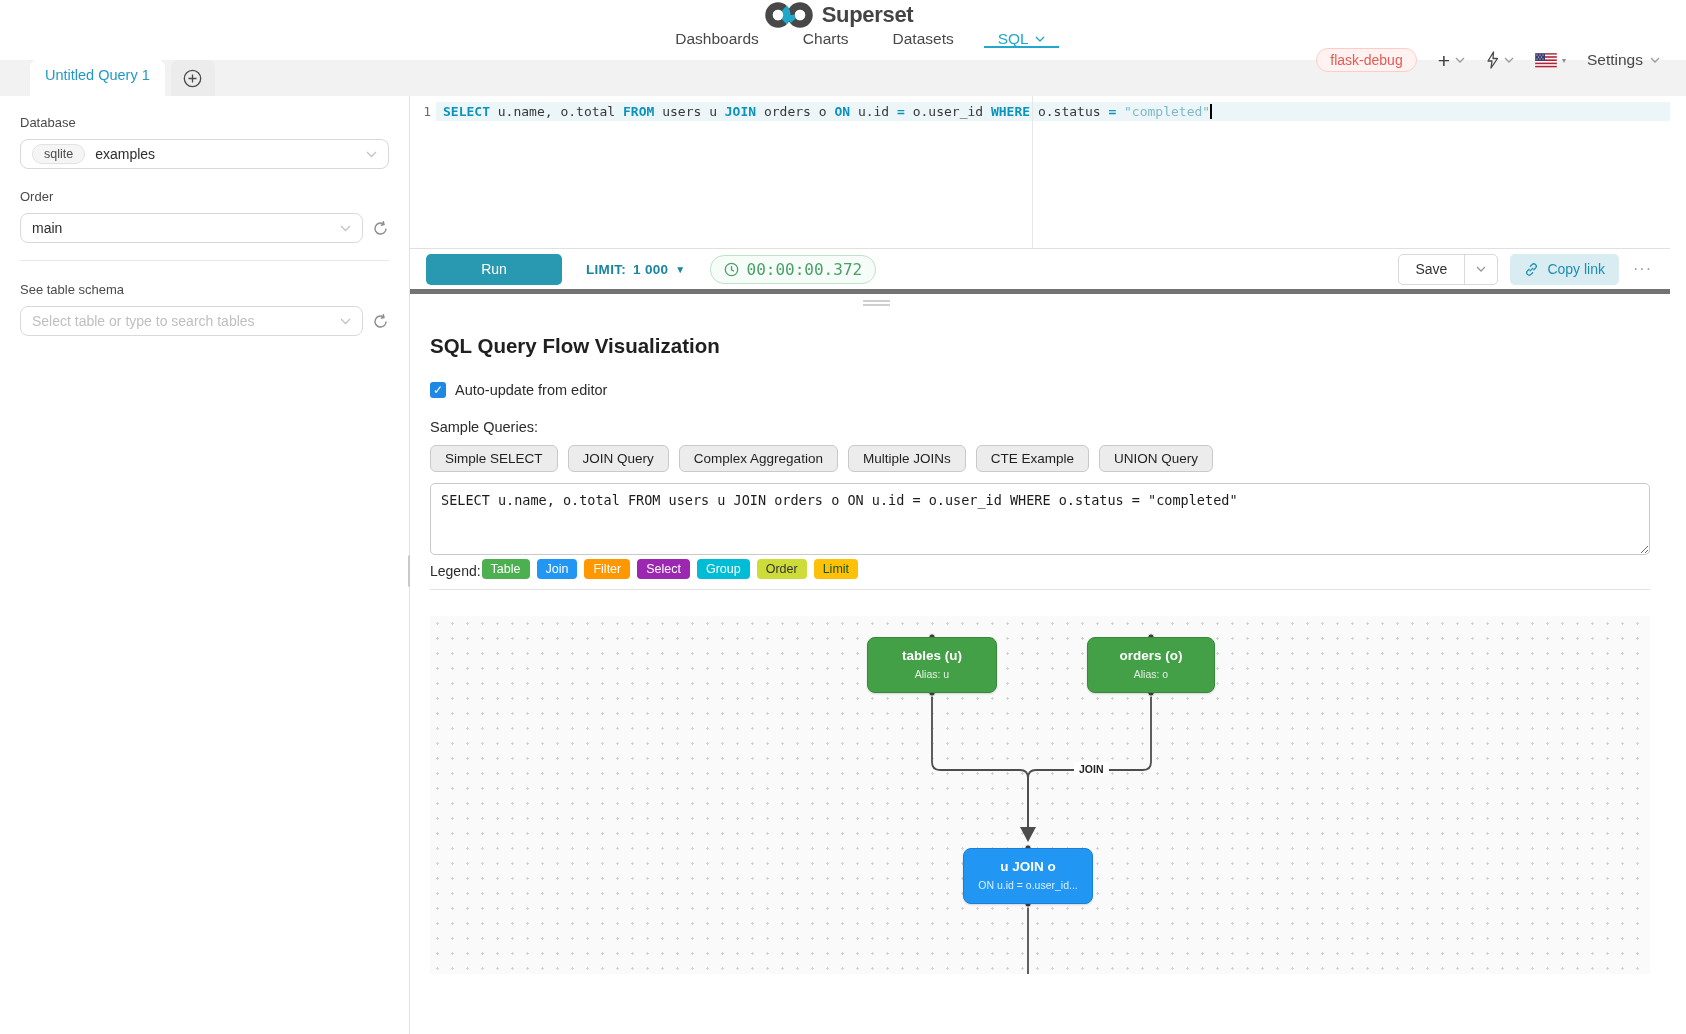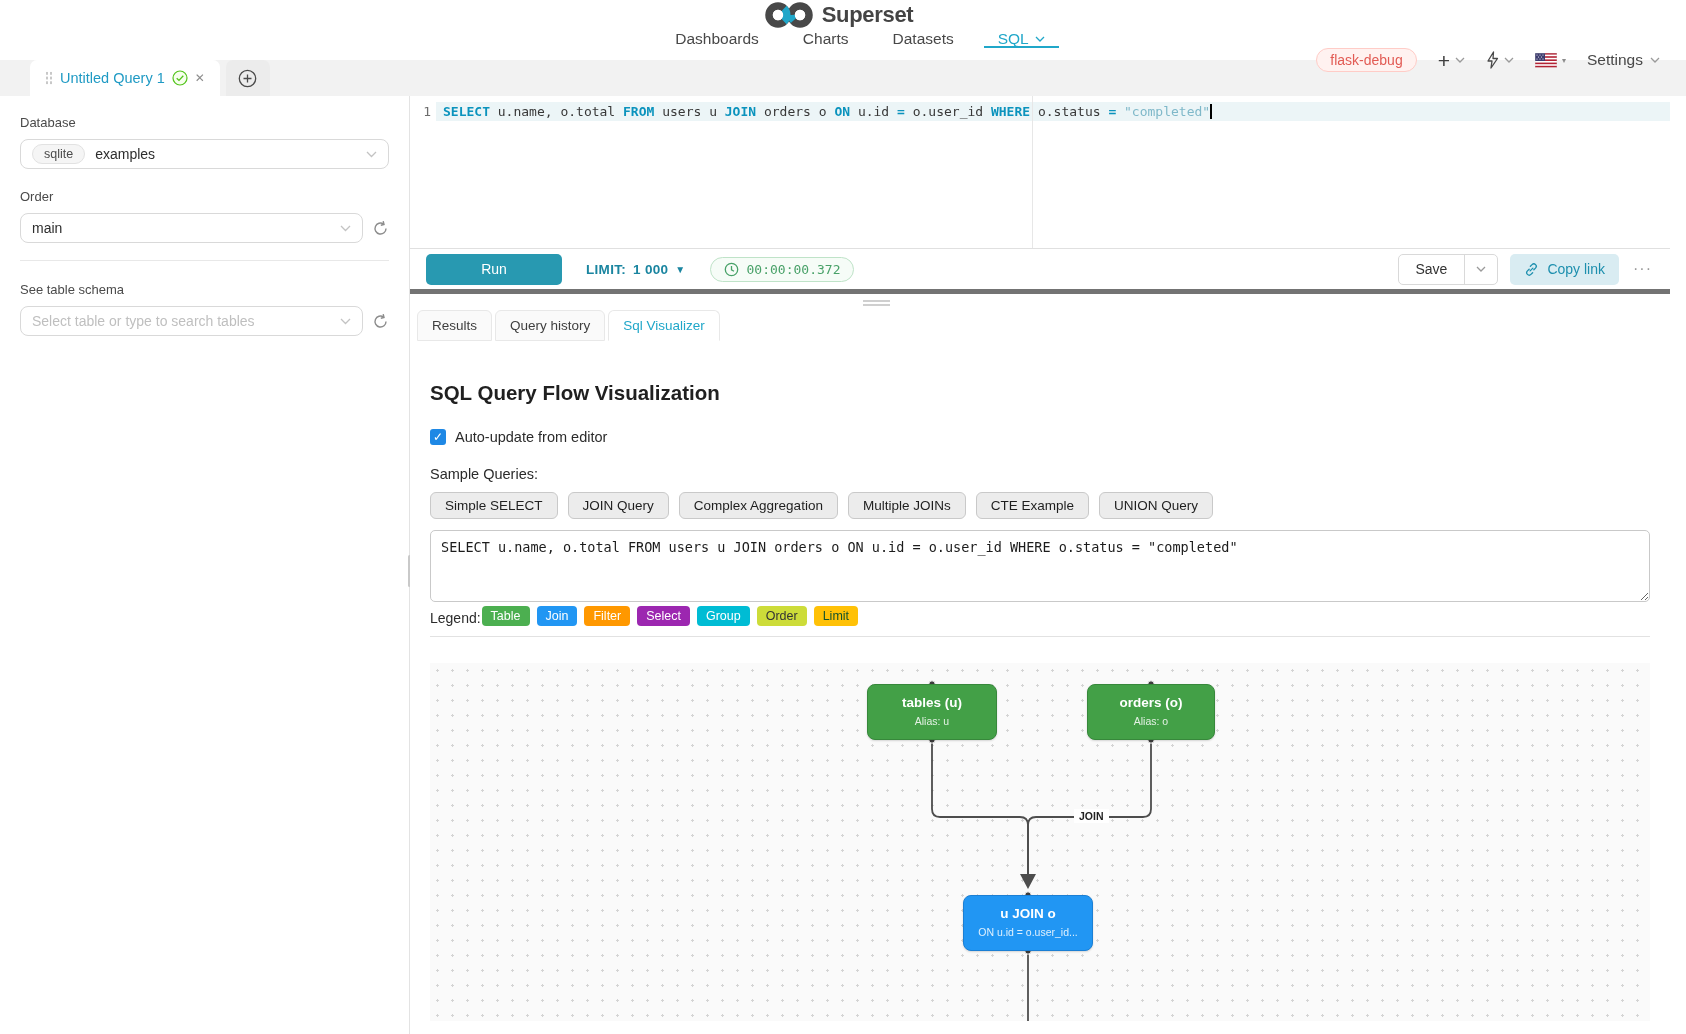--- a/index.html
+++ b/index.html
@@ -17,21 +17,21 @@
   .nav-item.active { color:#20a7c9; }
   .nav-item.active::after { content:""; position:absolute; left:8px; right:8px; bottom:0; height:2px; background:#20a7c9; }
   .nav-right { margin-left:auto; display:flex; align-items:center; gap:21px; }
   .env-tag { background:#fff2f0; border:1px solid #ffccc7; color:#e25b54; font-size:14px; padding:3px 13px; border-radius:13px; }
   .nav-icon-group { display:flex; align-items:center; gap:5px; cursor:pointer; }
   .plus-glyph { font-size:21px; font-weight:300; color:#3f3f3f; line-height:1; }
   .settings { display:flex; align-items:center; gap:7px; font-size:15.5px; color:#484848; cursor:pointer; }
   .solid-caret { font-size:8px; color:#8c8c8c; }
   
   .tabstrip { height:36px; background:#f2f2f2; display:flex; align-items:stretch; padding-left:30px; }
-  .qtab { background:#fff; border-radius:7px 7px 0 0; display:flex; align-items:center; gap:7px; padding:0 15px; }
+  .qtab { background:#fff; border-radius:7px 7px 0 0; display:flex; align-items:center; gap:7px; padding:0 15px;flex-direction:column; }
   .drag-dots { width:8px; height:14px; background-image:radial-gradient(#c8c8c8 1.1px, transparent 1.3px); background-size:4px 4.7px; }
   .qtab-label { color:#1f9ac4; font-size:14.5px; }
   .qtab-close { color:#8c8c8c; font-size:12px; cursor:pointer; }
   .newtab { margin-left:6px; width:44px; background:#ececec; border-radius:7px 7px 0 0; display:flex; align-items:center; justify-content:center; cursor:pointer; }
   
   .main { display:flex; height:938px; }
   .sidebar { width:410px; border-right:1px solid #e3e3e3; padding:19px 20px 0 20px; position:relative; background:#fff; flex:none; }
   .fieldlabel { font-size:13px; color:#4a4a4a; margin-bottom:9px; }
   .select-row { display:flex; align-items:center; gap:9px; }
   .select { flex:1; height:30px; border:1px solid #d9d9d9; border-radius:8px; display:flex; align-items:center; padding:0 11px; background:#fff; cursor:pointer; }
@@ -53,21 +53,21 @@
   .code-line { position:absolute; left:26px; top:8px; white-space:pre; z-index:2; padding-left:7px; }
   .tok-keyword { color:#0b93bd; font-weight:bold; }
   .tok-plain { color:#383838; }
   .tok-string { color:#7fb8c9; }
   .cursor { display:inline-block; width:1.5px; height:15px; background:#000; vertical-align:text-bottom; }
   
   .toolbar { height:45px; display:flex; align-items:center; padding:0 16px; gap:24px; border-bottom:5px solid #737373; background:#fff; }
   .run-btn { width:136px; height:31px; background:#2899b1; color:#fff; border:none; border-radius:5px; font-size:14px; font-family:inherit; cursor:pointer; }
   .limit { display:flex; align-items:center; gap:7px; color:#1a85a0; font-size:13.5px; font-weight:bold; letter-spacing:.3px; cursor:pointer; }
   .limit .solid-caret { color:#1a85a0; font-size:10px; }
-  .timer { display:flex; align-items:center; gap:8px; border:1px solid #bfe3c8; background:#f6fcf7; color:#48a168; border-radius:14px; padding:4px 13px; font-family:"DejaVu Sans Mono", monospace; font-size:13px; }
+  .timer { display:flex; align-items:center; gap:8px; border:1px solid #bfe3c8; background:#f6fcf7; color:#48a168; border-radius:14px; padding:4px 13px; font-family:"DejaVu Sans Mono", monospace; font-size:16px; }
   .toolbar-right { margin-left:auto; display:flex; align-items:center; gap:12px; }
   .save-split { display:flex; align-items:stretch; border:1px solid #d9d9d9; border-radius:5px; overflow:hidden; background:#fff; height:31px; }
   .save-main { padding:0 17px; font-size:14px; color:#333; display:flex; align-items:center; cursor:pointer; }
   .save-caret { border-left:1px solid #d9d9d9; padding:0 11px; display:flex; align-items:center; cursor:pointer; }
   .copy-link { display:flex; align-items:center; gap:8px; background:#d9ecf2; color:#1d8fae; border:none; border-radius:5px; padding:0 14px; height:31px; font-size:14px; font-family:inherit; cursor:pointer; }
   .more-dots { color:#9a9a9a; font-size:16px; letter-spacing:1px; cursor:pointer; padding:0 2px; }
   
   .results-area { flex:1; position:relative; background:#fff; overflow:hidden; }
   .drag-handle { position:absolute; top:6px; left:453px; width:27px; height:6px; border-top:2px solid #cfcfcf; border-bottom:2px solid #cfcfcf; cursor:row-resize; }
   .result-tabs { display:flex; gap:3px; padding:16px 0 0 7px; }
@@ -275,25 +275,20 @@
             <path d="M6.5 9.5 L9.5 6.5 M6.8 4.6 L8.6 2.8 a2.6 2.6 0 0 1 3.7 3.7 L10.5 8.3 M5.5 7.7 L3.7 9.5 a2.6 2.6 0 0 0 3.7 3.7 L9.2 11.4" fill="none" stroke="#1d8fae" stroke-width="1.4" stroke-linecap="round"></path>
           </svg>
           <span>Copy link</span>
         </button>
         <span class="more-dots">···</span>
       </span>
     </div>
 
     <div class="results-area">
       <div class="drag-handle"></div>
-      <div class="result-tabs" id="result-tabs">
-          <span class="rtab">Results</span>
-          <span class="rtab">Query history</span>
-          <span class="rtab active">Sql Visualizer</span>
-        </div>
 
       <div class="viz">
         <h2>SQL Query Flow Visualization</h2>
 
         <div class="check-row">
           <span class="checkbox">✓</span>
           <span>Auto-update from editor</span>
         </div>
 
         <div class="samples-label">Sample Queries:</div>

